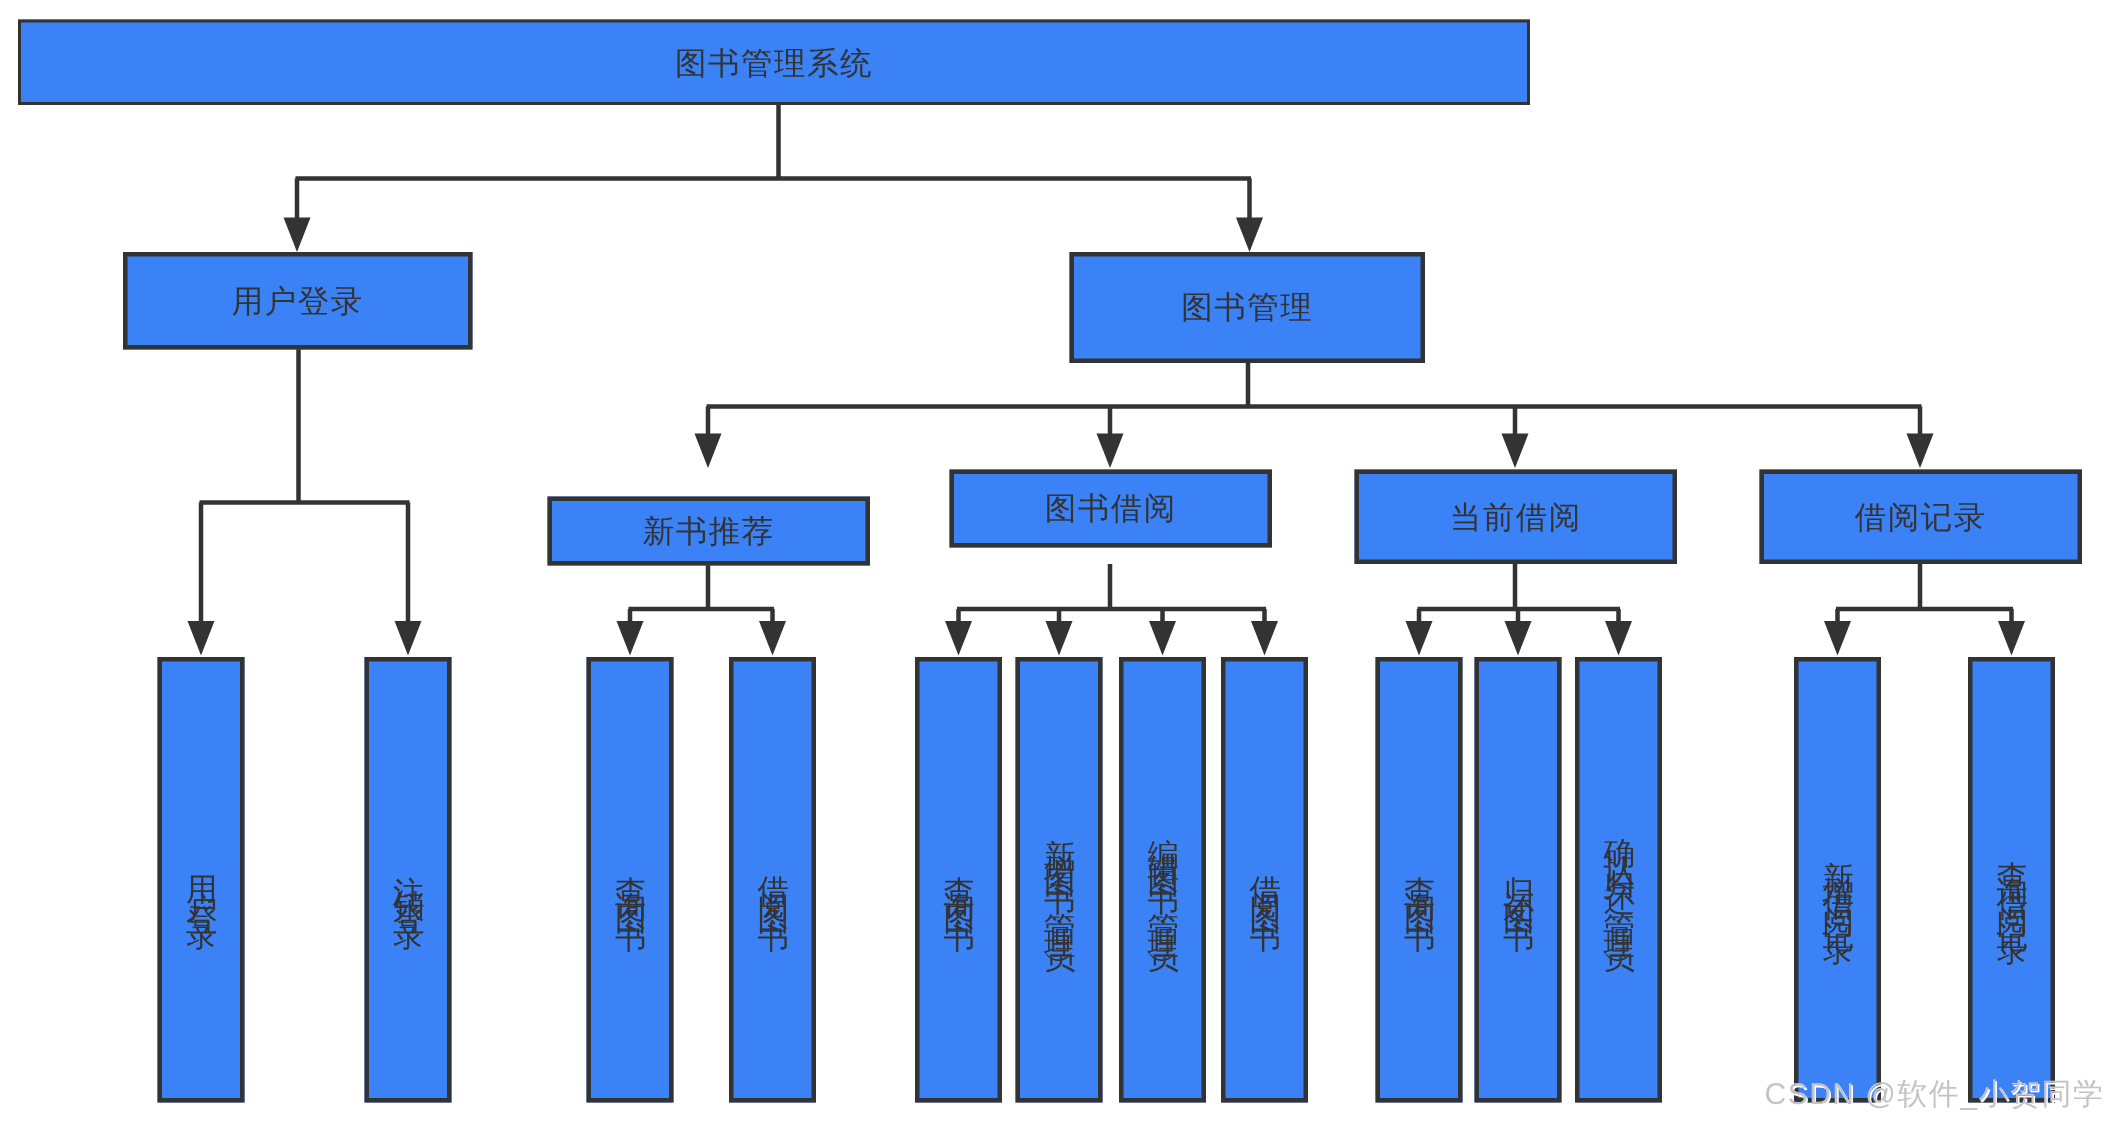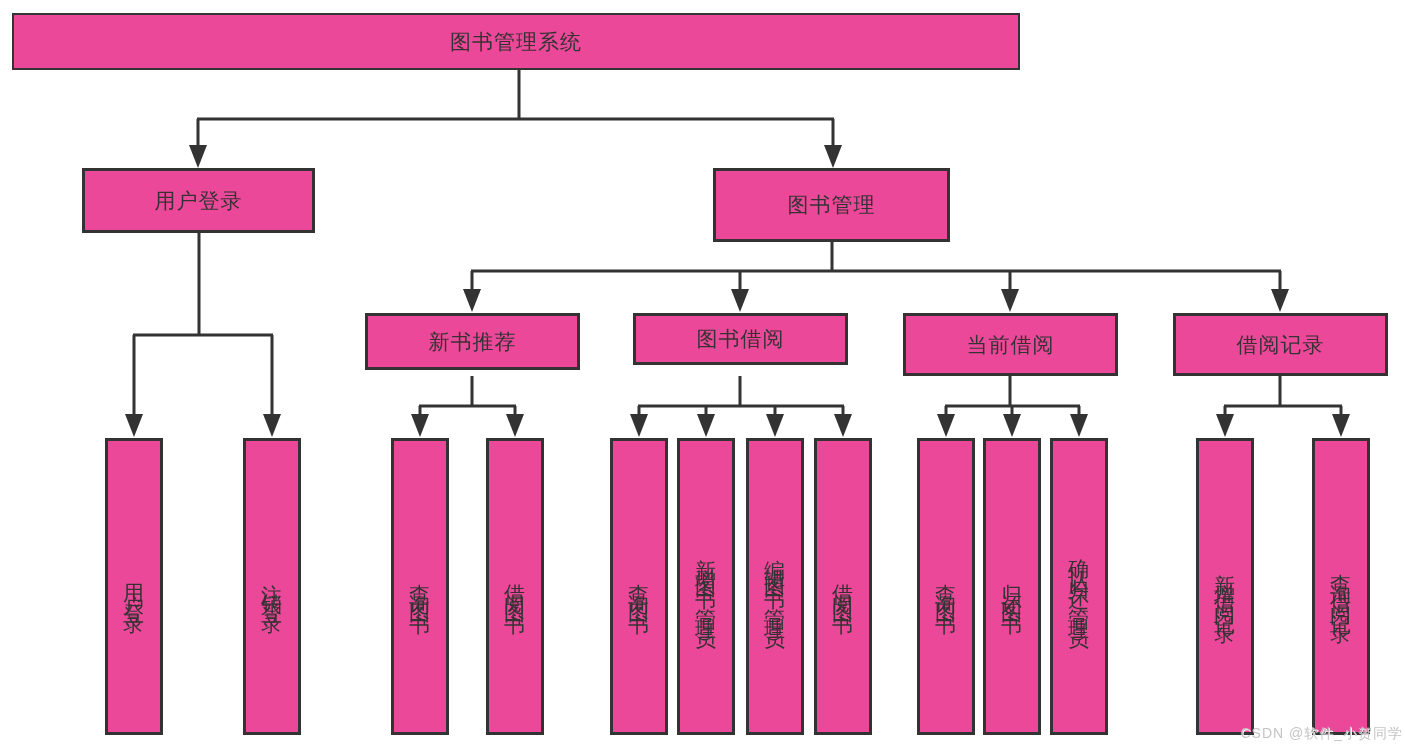--- a/index.html
+++ b/index.html
@@ -3,33 +3,33 @@
 <meta charset="utf-8">
 <style>
   html,body{margin:0;padding:0;background:#fff;}
   .canvas{
     position:relative;width:1405px;height:747px;background:#ffffff;
     font-family:"Liberation Sans","DejaVu Sans",sans-serif;color:#333;
     overflow:hidden;
   }
   .wires{position:absolute;left:0;top:0;width:1405px;height:747px;pointer-events:none;}
   .node{
-    position:absolute;background:#ec4899;border:3px solid #333333;box-sizing:border-box;
+    position:absolute;background:#3b82f6;border:3px solid #333333;box-sizing:border-box;
     display:flex;align-items:center;justify-content:center;
     font-size:21px;color:#333;white-space:nowrap;
   }
   .node.root{border-width:2px;}
   .vnode .vlabel{
     writing-mode:vertical-rl;text-orientation:mixed;
     font-size:21px;letter-spacing:10px;line-height:1;
   }
   .hlabel{letter-spacing:1px;}
   .watermark{
     position:absolute;right:2px;bottom:4px;z-index:10;
-    font-size:14px;letter-spacing:1px;color:#c4c4c4;
+    font-size:20px;letter-spacing:1px;color:#c4c4c4;
     text-shadow:1px 1px 0 #ffffff;
   }
 </style>
 </head>
 <body>
 
 <div class="canvas">
 
   <svg class="wires" width="1405" height="747" viewBox="0 0 1405 747" xmlns="http://www.w3.org/2000/svg">
     <g stroke="#333333" stroke-width="3" fill="none">
@@ -75,21 +75,21 @@
     <span class="hlabel">图书管理系统</span>
   </div>
 
   <div class="node" style="left:82px;top:168px;width:233px;height:65px;">
     <span class="hlabel">用户登录</span>
   </div>
   <div class="node" style="left:713px;top:168px;width:237px;height:74px;">
     <span class="hlabel">图书管理</span>
   </div>
 
-  <div class="node" style="left:365px;top:313px;width:215px;height:57px;">
+  <div class="node" style="left:365px;top:331px;width:215px;height:46px;">
     <span class="hlabel">新书推荐</span>
   </div>
   <div class="node" style="left:633px;top:313px;width:215px;height:52px;">
     <span class="hlabel">图书借阅</span>
   </div>
   <div class="node" style="left:1173px;top:313px;width:215px;height:63px;">
     <span class="hlabel">借阅记录</span>
   </div>
   <div class="node" style="left:903px;top:313px;width:215px;height:63px;">
     <span class="hlabel">当前借阅</span>

